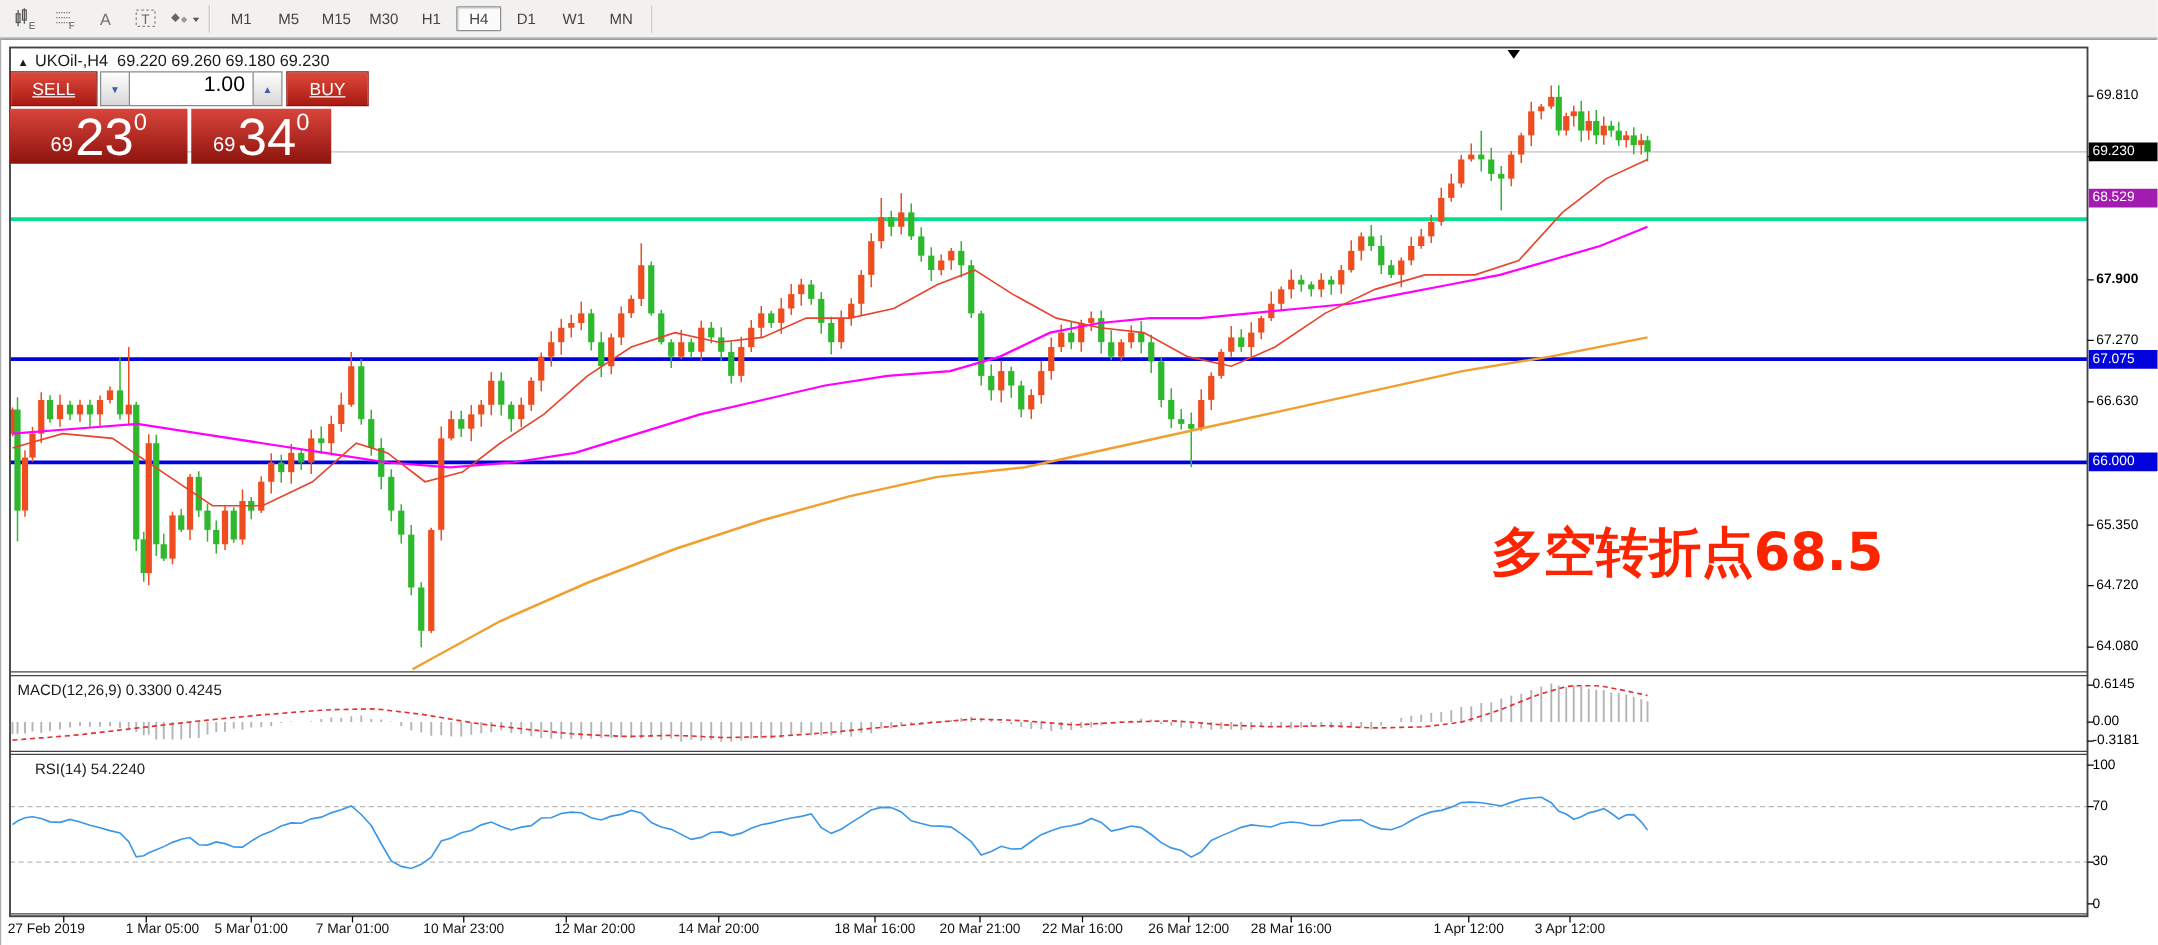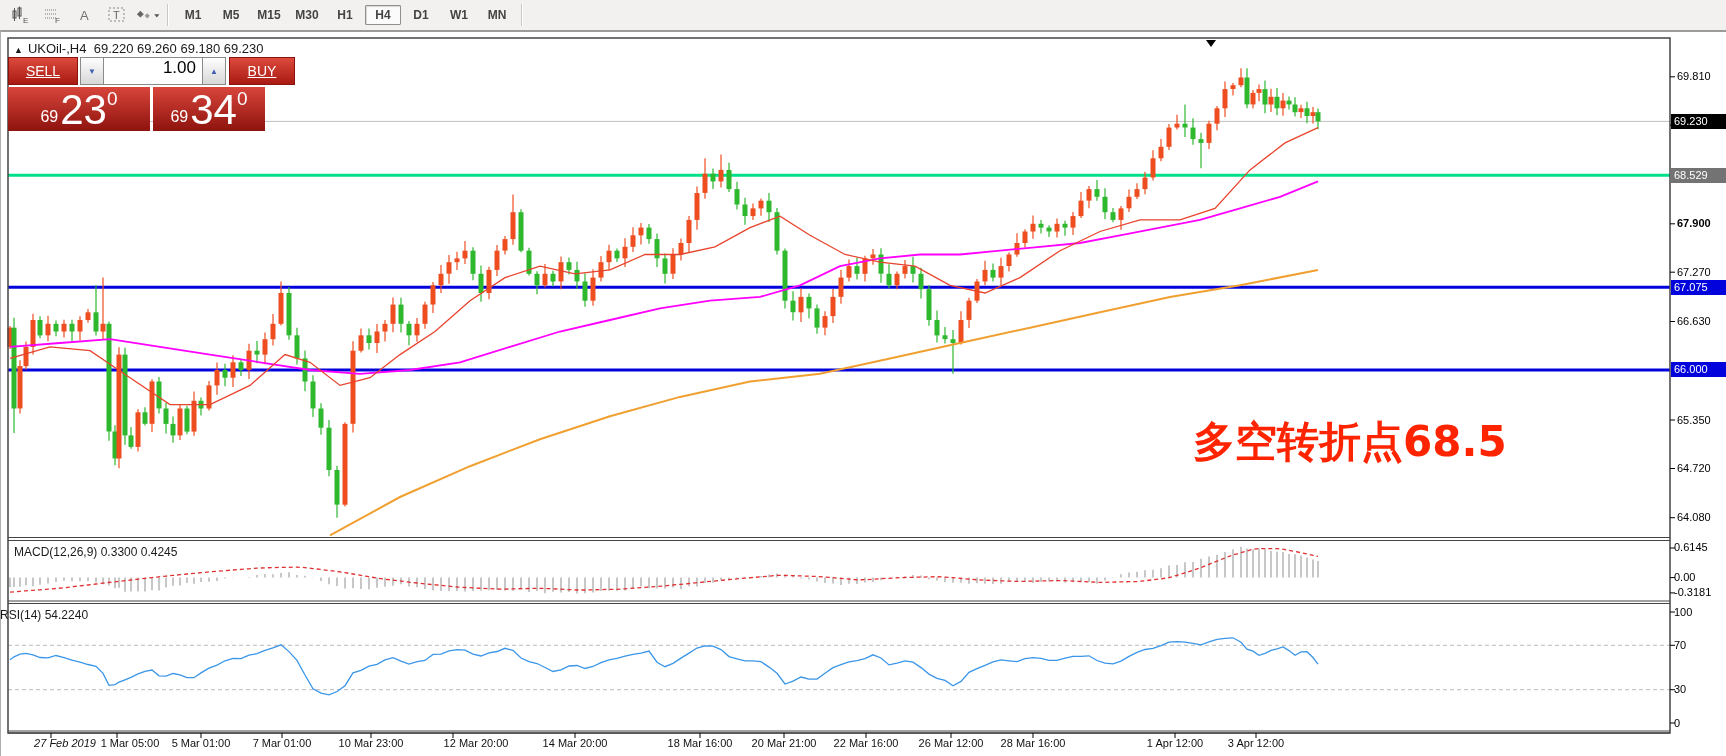--- a/index.html
+++ b/index.html
@@ -4,21 +4,21 @@
 <style>
   html,body{margin:0;padding:0;}
   body{width:1726px;height:756px;position:relative;overflow:hidden;background:#fff;
        font-family:"Liberation Sans","DejaVu Sans",sans-serif;-webkit-font-smoothing:antialiased;}
   
   .toolbar{position:absolute;left:0;top:0;width:1726px;height:30px;background:#f2f1ef;
            border-bottom:1px solid #9b9b9b;display:flex;align-items:center;z-index:5;}
   .tb-icons{display:flex;align-items:center;gap:6px;padding-left:8px;}
   .tb-icon{width:26px;height:24px;display:flex;align-items:center;justify-content:center;color:#555;cursor:default;}
   .tb-sep{width:1px;height:22px;background:#c8c8c8;border-right:1px solid #fff;margin:0 5px;}
-  .tf-group{display:flex;align-items:center;font-weight:bold;}
+  .tf-group{display:flex;align-items:center;}
   .tf-btn{min-width:26px;padding:2px 4px;margin:0 1px;font-size:12px;color:#444;text-align:center;
           border:1px solid transparent;border-radius:1px;}
   .tf-btn.selected{background:#fbfbfb;border:1px solid #8f8f8f;box-shadow:inset 1px 1px 1px rgba(0,0,0,.15);}
   
   #chart-svg{position:absolute;left:0;top:0;z-index:1;}
   .hline-label,.tick-label{position:absolute;font-size:11px;color:#000;z-index:3;line-height:13px;}
   .tick-label{left:1677px;}
   .price-box{position:absolute;left:1671px;width:52px;font-size:11px;line-height:15px;color:#fff;
              text-align:left;padding-left:3px;z-index:4;}
   .date-label{position:absolute;top:737px;transform:translateX(-50%);font-size:11px;color:#111;z-index:3;white-space:nowrap;}
@@ -708,43 +708,43 @@
       <span class="lg">34</span>
       <span class="sup">0</span>
     </div>
   </div>
 </div>
 
 <div class="annotation" style="color: rgb(255, 36, 0);">多空转折点68.5</div>
 <div class="shift-marker"></div>
 
 <div class="ind-label" style="left:14px;top:545px;">MACD(12,26,9) 0.3300 0.4245</div>
-<div class="ind-label" style="left:0;top:608px;">RSI(14) 54.2240</div>
+<div class="ind-label" style="left:28px;top:608px;">RSI(14) 54.2240</div>
 
 <div id="labels-holder">
     <div class="tick-label" style="top: 70px;">69.810</div>
     <div class="tick-label" style="top: 119px;">69.180</div>
     <div class="tick-label" style="top: 217px; font-weight: bold;">67.900</div>
     <div class="tick-label" style="top: 266px;">67.270</div>
     <div class="tick-label" style="top: 315px;">66.630</div>
     <div class="tick-label" style="top: 414px;">65.350</div>
     <div class="tick-label" style="top: 462px;">64.720</div>
     <div class="tick-label" style="top: 511px;">64.080</div>
     <div class="price-box" style="top: 114px; background: rgb(0, 0, 0);">69.230</div>
-    <div class="price-box" style="top: 168px; background: #737373;">68.529</div>
+    <div class="price-box" style="top: 151px; background: #a21caf;">68.529</div>
     <div class="price-box" style="top: 280px; background: rgb(2, 2, 221);">67.075</div>
     <div class="price-box" style="top: 362px; background: rgb(2, 2, 221);">66.000</div>
     <div class="ind-tick" style="top: 541px;">0.6145</div>
     <div class="ind-tick" style="top: 571px;">0.00</div>
     <div class="ind-tick" style="top: 586px;">-0.3181</div>
     <div class="ind-tick" style="top: 606px;">100</div>
     <div class="ind-tick" style="top: 639px;">70</div>
     <div class="ind-tick" style="top: 683px;">30</div>
     <div class="ind-tick" style="top: 717px;">0</div>
-    <div class="date-label" style="left: 65px; font-style: italic;">27 Feb 2019</div>
+    <div class="date-label" style="left: 37px;">27 Feb 2019</div>
     <div class="date-label" style="left: 117px; margin-left: 13px;">1 Mar 05:00</div>
     <div class="date-label" style="left: 201px;">5 Mar 01:00</div>
     <div class="date-label" style="left: 282px;">7 Mar 01:00</div>
     <div class="date-label" style="left: 371px;">10 Mar 23:00</div>
     <div class="date-label" style="left: 476px;">12 Mar 20:00</div>
     <div class="date-label" style="left: 575px;">14 Mar 20:00</div>
     <div class="date-label" style="left: 700px;">18 Mar 16:00</div>
     <div class="date-label" style="left: 784px;">20 Mar 21:00</div>
     <div class="date-label" style="left: 866px;">22 Mar 16:00</div>
     <div class="date-label" style="left: 951px;">26 Mar 12:00</div>

